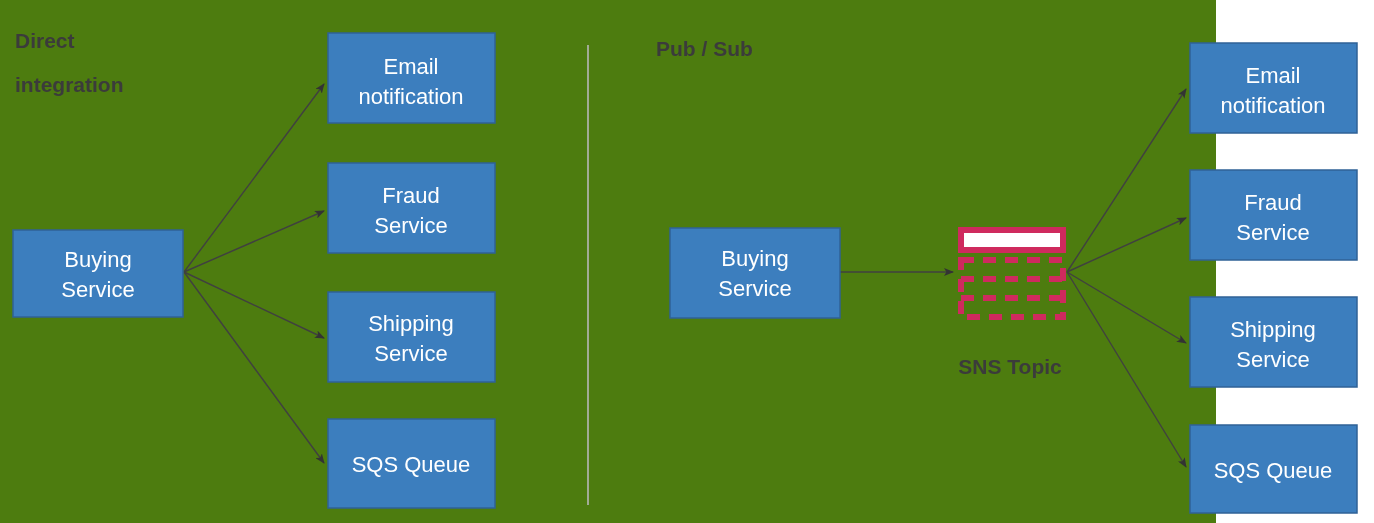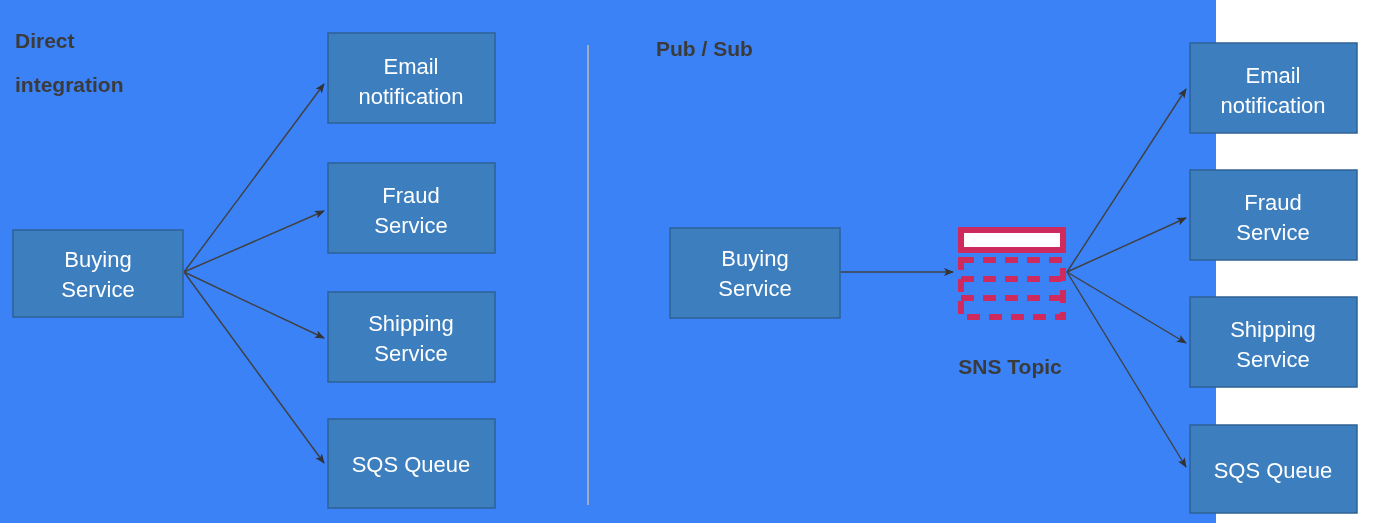--- a/index.html
+++ b/index.html
@@ -10,21 +10,21 @@
   body {
     width: 1374px;
     height: 523px;
     overflow: hidden;
     font-family: "Liberation Sans", sans-serif;
   }
   #diagram-root {
     position: relative;
     width: 1216px;
     height: 523px;
-    background: #3b82f6;
+    background: #4d7c0f;
   }
   svg.canvas {
     position: absolute;
     top: 0;
     left: 0;
     width: 1374px;
     height: 523px;
   }
   .panel-title {
     font-family: "Liberation Sans", sans-serif;

